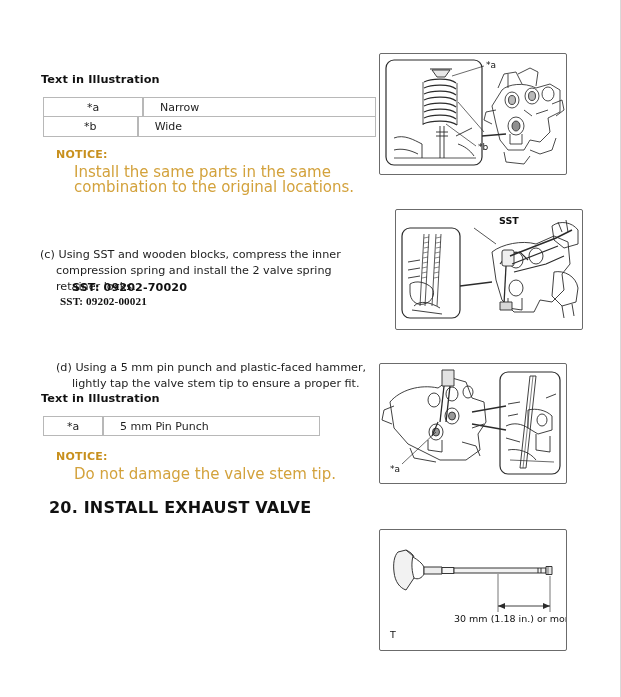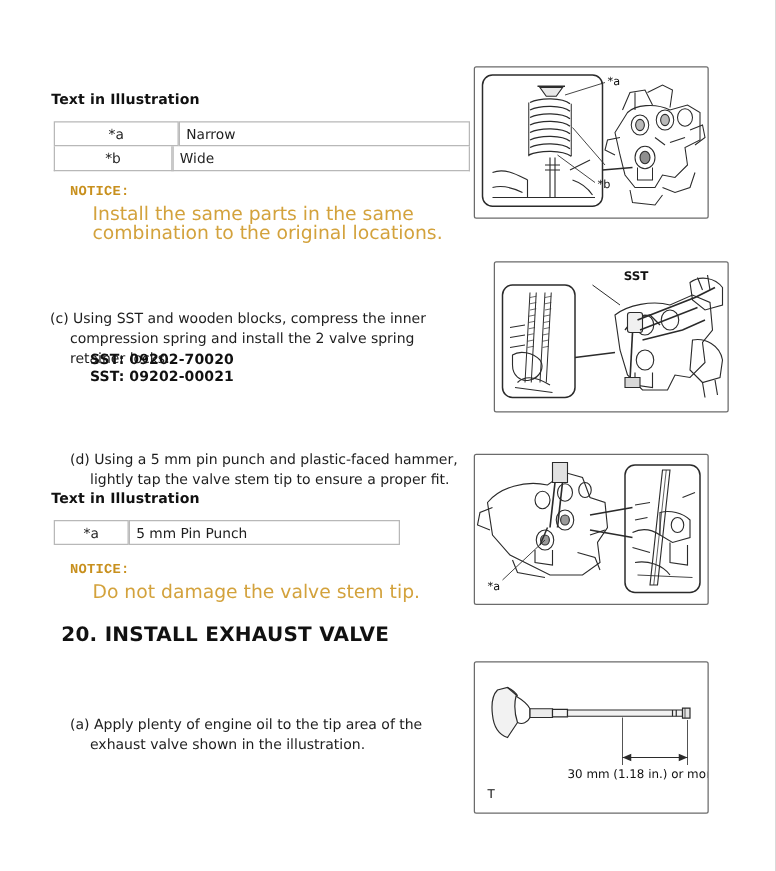--- a/index.html
+++ b/index.html
@@ -57,21 +57,20 @@
     letter-spacing: 0.1px;
   }
 
   
   .notice { position: absolute; }
   .notice-label {
     font-size: 11px;
     font-weight: bold;
     color: #c8901e;
     letter-spacing: 0.2px;
-    font-family: Liberation Mono, monospace;
   }
   .notice-text {
     margin-top: 4px;
     margin-left: 18px;
     font-size: 15px;
     line-height: 15px;
     color: #d3a23c;
     max-width: 300px;
   }
 
@@ -91,21 +90,21 @@
     display: flex;
     align-items: center;
   }
   .til-row { display: flex; }
   .til-row + .til-row .cell { border-top: none; }
   .cell-key {
     justify-content: center;
   }
   .cell-val {
     border-left: none;
-    padding-left: 5px;
+    padding-left: 16px;
   }
 
   
   .panel {
     position: absolute;
     border: 1px solid #6b6b6b;
     border-radius: 2px;
     background: #fff;
     overflow: hidden;
   }
@@ -205,21 +204,21 @@
     </svg>
   </div>
 
   <div class="step" style="left:40px; top:247px; width:312px;">
     <span class="step-indent">
       <span>(c)</span>
       <span>Using SST and wooden blocks, compress the inner compression spring and install the 2 valve spring retainer locks.</span>
     </span>
   </div>
   <div class="sst-line" style="left:72px; top:281px;text-align:center;">SST: 09202-70020</div>
-  <div class="sst-line" style="left:72px; top:295px;">SST: 09202-00021</div>
+  <div class="sst-line" style="left:60px; top:295px;font-family:Liberation Serif, serif;">SST: 09202-00021</div>
 
   <div class="panel" style="left:379px; top:209px; width:186px; height:119px;margin-left:16px;">
     <svg width="186" height="119" viewBox="0 0 186 119">
       <g stroke="#2b2b2b" fill="none" stroke-width="0.9">
 
         <rect x="6" y="18" width="58" height="90" rx="8" stroke-width="1.2"></rect>
 
         <g stroke-width="0.8">
           <path d="M28 24 L24 96"></path>
           <path d="M33 24 L29 96"></path>
@@ -348,26 +347,20 @@
         <path d="M128 86 C138 84, 150 88, 156 96"></path>
         <path d="M130 96 L174 98" stroke-width="0.7"></path>
         <path d="M166 34 L176 30"></path>
       </g>
       <text class="cal" x="10" y="108">*a</text>
     </svg>
   </div>
 
   <div class="section-title" style="left:49px; top:498px;">20. INSTALL EXHAUST VALVE</div>
 
-  <div class="step" style="left:56px; top:572px; width:312px;">
-    <span class="step-indent">
-      <span>(a)</span>
-      <span>Apply plenty of engine oil to the tip area of the exhaust valve shown in the illustration.</span>
-    </span>
-  </div>
 
   <div class="panel" style="left:379px; top:529px; width:186px; height:120px;">
     <svg width="186" height="120" viewBox="0 0 186 120">
       <g stroke="#2b2b2b" fill="none" stroke-width="0.95">
 
         <path d="M18 22 C14 26, 13 34, 14 42 C15 52, 20 58, 26 60 L34 48 C32 42, 31 34, 33 26 L26 20 Z" fill="#f2f2f2"></path>
         <path d="M26 20 C30 22, 33 24, 34 27"></path>
         <path d="M33 27 C38 30, 42 33, 44 37 L44 44 C42 48, 38 50, 34 48"></path>
 
         <path d="M44 37 L62 37 L62 44 L44 44 Z" fill="#ececec"></path>

